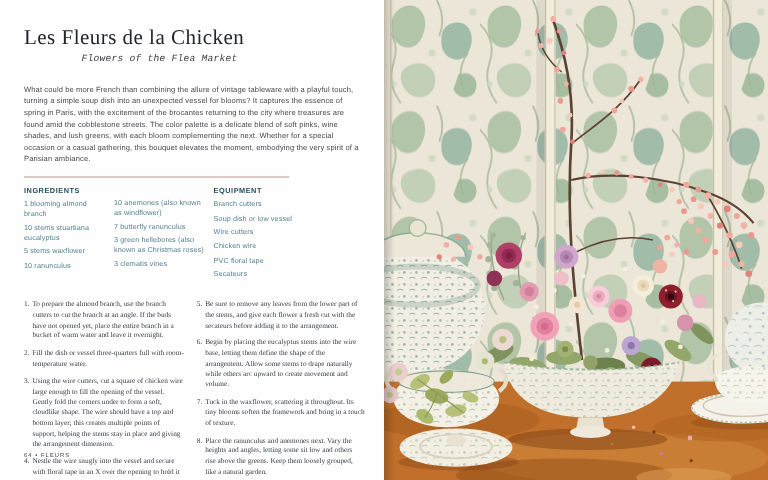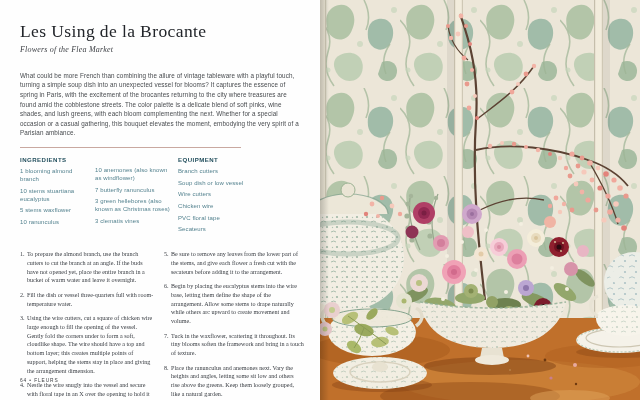--- a/index.html
+++ b/index.html
@@ -2,21 +2,21 @@
 <html><head>
 <meta charset="utf-8">
 <style>
   * { margin:0; padding:0; box-sizing:border-box; }
   html,body { width:640px; height:400px; font-family:"Liberation Sans", sans-serif; }
   .spread { position:relative; width:640px; height:400px; background:#ffffff; overflow:hidden; }
 
   
   .left-page { position:absolute; left:0; top:0; width:320px; height:400px; background:#fefefe; padding:22px 16px 0 20px; }
   .title { font-family:"Liberation Serif", serif; font-weight:400; font-size:17.5px; letter-spacing:.4px; color:#22252a; line-height:1.08; }
-  .subtitle { font-family:Liberation Serif, serif; font-style:italic; font-size:8px; color:#3c3f44; margin-top:4px; letter-spacing:.2px; }
+  .subtitle { font-family:Liberation Mono, monospace; font-style:italic; font-size:8px; color:#3c3f44; margin-top:4px; letter-spacing:.2px;margin-left:48px; }
   .intro { margin-top:17px; width:283px; font-size:6.3px; line-height:1.52; color:#474a4e; letter-spacing:.1px; }
   .divider { margin-top:9px; width:221px; height:1px; background:#c9a8a0; }
 
   .lists { display:flex; margin-top:8px; }
   .list-h { font-size:6.1px; font-weight:bold; letter-spacing:.45px; color:#24505e; margin-bottom:4px; }
   .list-item { font-size:6px; line-height:1.35; color:#54828f; margin-bottom:3.6px; letter-spacing:.1px; }
   .ing-col1 { width:71px; }
   .ing-col2 { width:76px; margin-left:4px; padding-top:10px; }
   .equip-col { width:95px; margin-left:7px; }
 
@@ -31,21 +31,21 @@
   
   .right-page { position:absolute; left:320px; top:0; width:320px; height:400px; }
   .right-page svg { display:block; }
 </style>
 </head>
 <body>
 
 <div class="spread">
 
   <div class="left-page">
-    <h1 class="title">Les Using de la Brocante</h1>
+    <h1 class="title">Les Fleurs de la Chicken</h1>
     <div class="subtitle">Flowers of the Flea Market</div>
     <p class="intro">What could be more French than combining the allure of vintage tableware with a playful touch, turning a simple soup dish into an unexpected vessel for blooms? It captures the essence of spring in Paris, with the excitement of the brocantes returning to the city where treasures are found amid the cobblestone streets. The color palette is a delicate blend of soft pinks, wine shades, and lush greens, with each bloom complementing the next. Whether for a special occasion or a casual gathering, this bouquet elevates the moment, embodying the very spirit of a Parisian ambiance.</p>
     <div class="divider"></div>
 
     <div class="lists">
       <div class="ing-col1">
         <div class="list-h">INGREDIENTS</div>
         <div class="list-item">1 blooming almond branch</div>
         <div class="list-item">10 stems stuartiana eucalyptus</div>
         <div class="list-item">5 stems waxflower</div>

